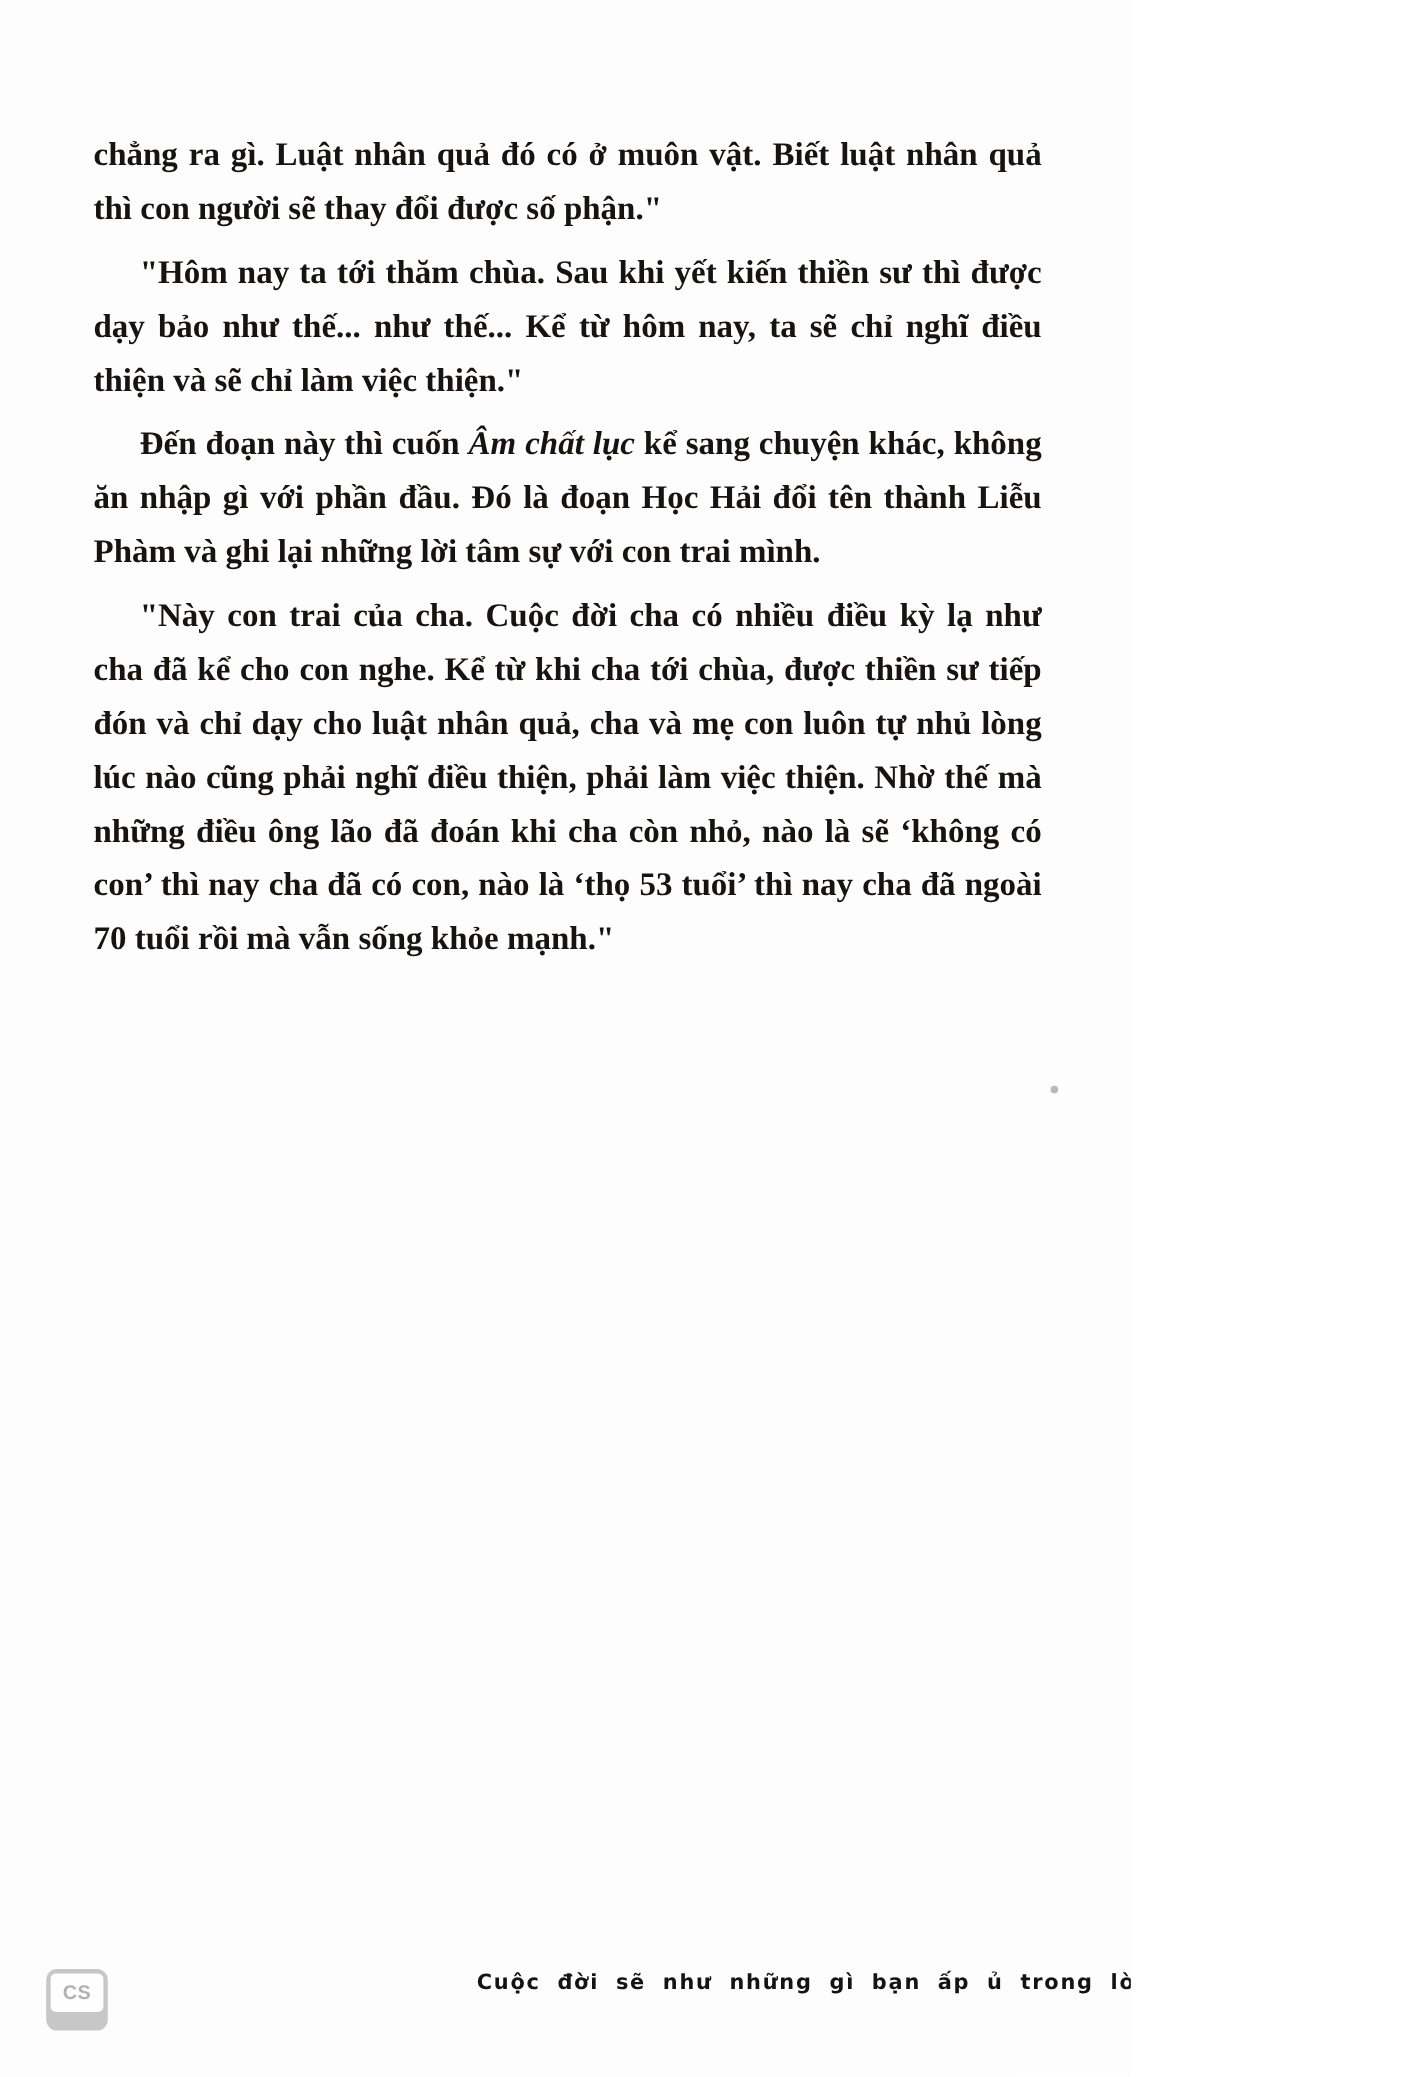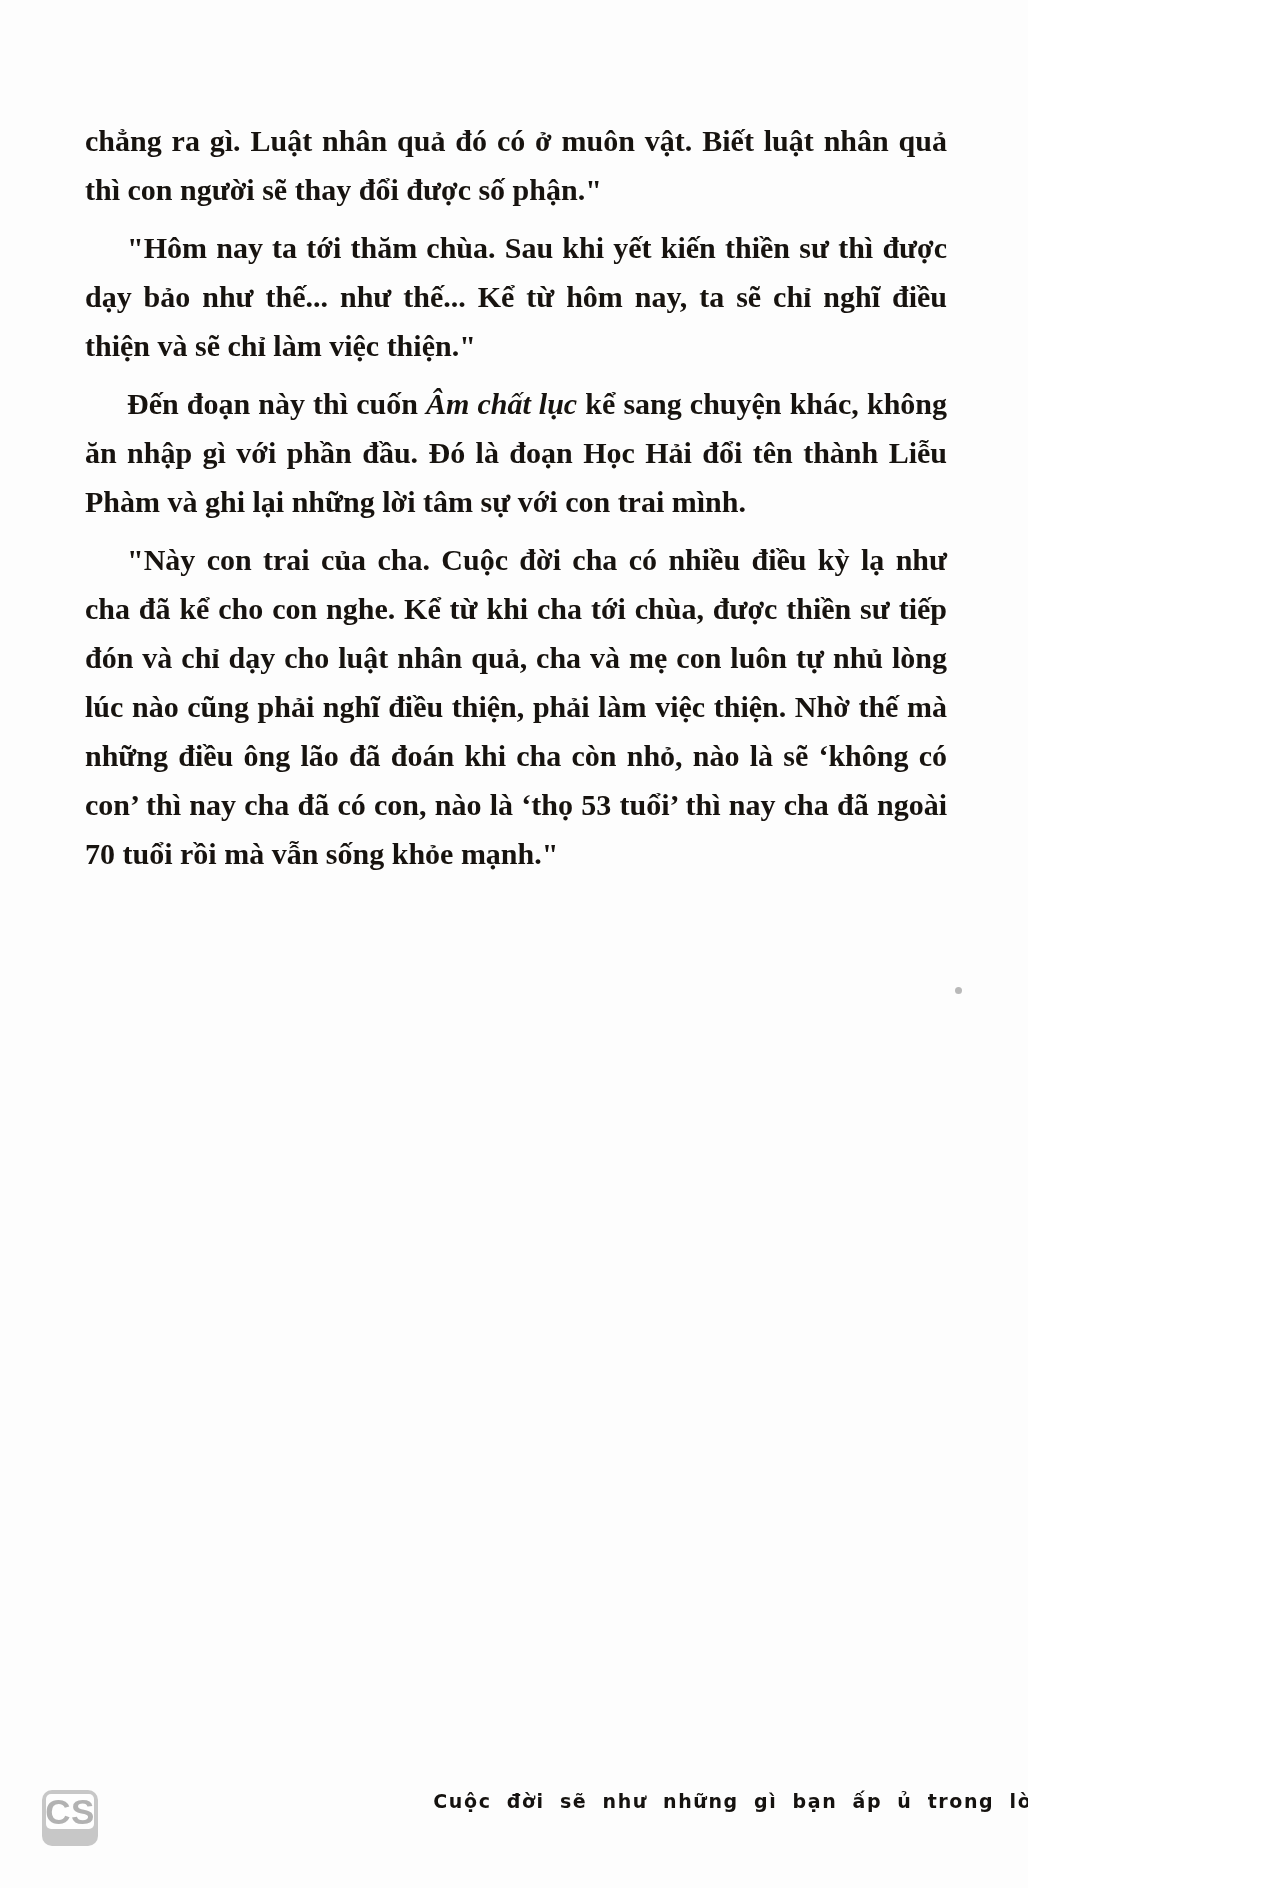--- a/index.html
+++ b/index.html
@@ -92,21 +92,21 @@
     left: 4px;
     right: 4px;
     height: 35px;
     background: #fefefe;
     border-radius: 5px;
     display: flex;
     align-items: center;
     justify-content: center;
     font-family: "Liberation Sans", sans-serif;
     font-weight: 700;
-    font-size: 35px;
+    font-size: 18px;
     color: #b2b2b2;
     letter-spacing: 0.5px;
   }
   .wm-text {
     font-family: "Liberation Sans", sans-serif;
     font-weight: 400;
     font-size: 36px;
     color: #c8c8c8;
     letter-spacing: 0.5px;
     white-space: nowrap;

